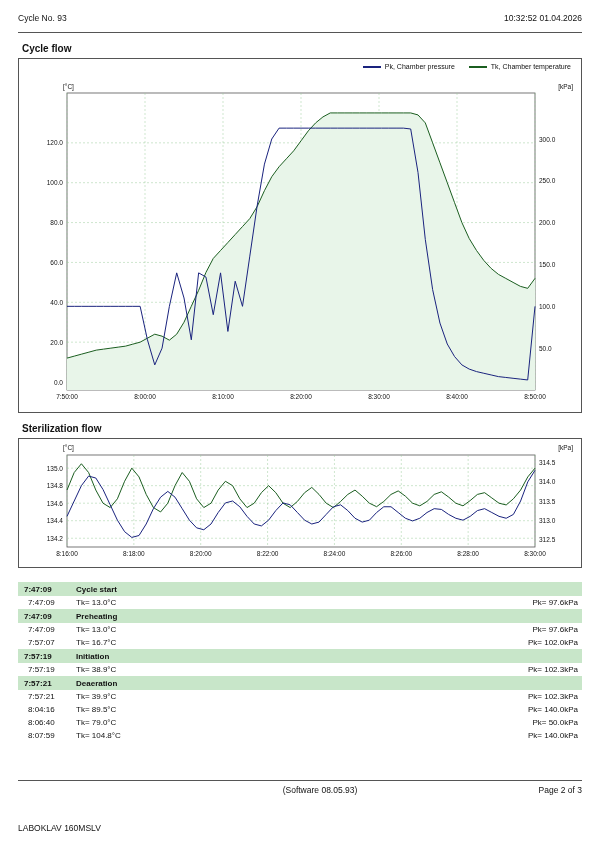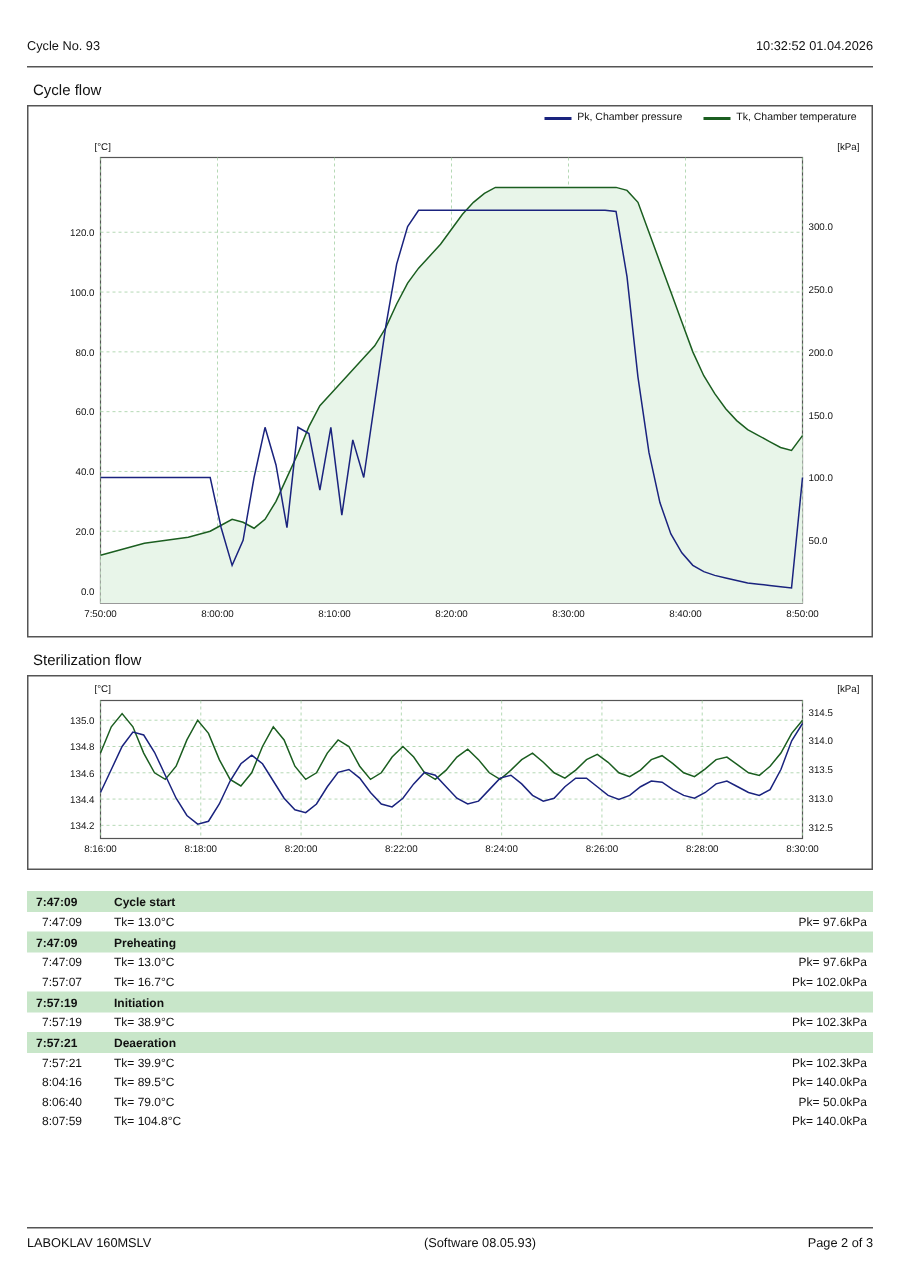--- a/index.html
+++ b/index.html
@@ -1,29 +1,29 @@
 <!DOCTYPE html>
 <html><head>
 <meta charset="utf-8">
 <style>
   html,body{margin:0;padding:0;}
   body{
     width:600px;height:849px;background:#ffffff;
     font-family:"Liberation Sans", sans-serif;
     color:#111;
   }
-  .page{position:relative;width:600px;height:849px;box-sizing:border-box;padding:16px 18px;}
+  .page{position:relative;width:600px;height:849px;box-sizing:border-box;padding:4px 18px;}
 
   
   .hdr{position:relative;height:28px;border-bottom:1px solid #555;display:flex;align-items:center;}
   .hdr .left{font-size:8.5px;}
   .hdr .right{position:absolute;right:0;font-size:8.5px;}
 
   
-  .sec-title{font-size:10px;font-weight:normal;margin:10px 0 4px 4px;}
+  .sec-title{font-size:10px;font-weight:bold;margin:10px 0 4px 4px;}
 
   
   .chart-box{position:relative;border:1px solid #555;background:#fff;box-sizing:border-box;}
   #cycleflow{height:355px;}
   #sterflow{height:130px;}
 
   .legend{position:absolute;top:4px;right:10px;display:flex;gap:14px;font-size:7px;color:#111;}
   .legend .item{display:flex;align-items:center;gap:4px;}
   .legend .swatch{display:inline-block;width:18px;height:2px;}
 
@@ -37,21 +37,21 @@
   .ev-head .t{width:52px;}
   .ev-row{display:flex;align-items:center;height:13px;font-size:8px;padding:0 4px 0 10px;}
   .ev-row .t{width:48px;}
   .ev-row .tk{width:160px;}
   .ev-row .pk{margin-left:auto;}
 
   
   .footer{position:absolute;left:18px;right:18px;bottom:16px;border-top:1px solid #555;padding-top:4px;display:flex;font-size:8.5px;}
   .footer .c{flex:1;text-align:center;}
   .footer .r{text-align:right;min-width:80px;}
-  .footer .l{min-width:120px;}
+  .footer .l{min-width:120px;margin-top:38px;}
 </style>
 </head>
 <body>
 
 <div class="page">
 
   <div class="hdr">
     <div class="left">Cycle No. 93</div>
     <div class="right">10:32:52  01.04.2026</div>
   </div>

